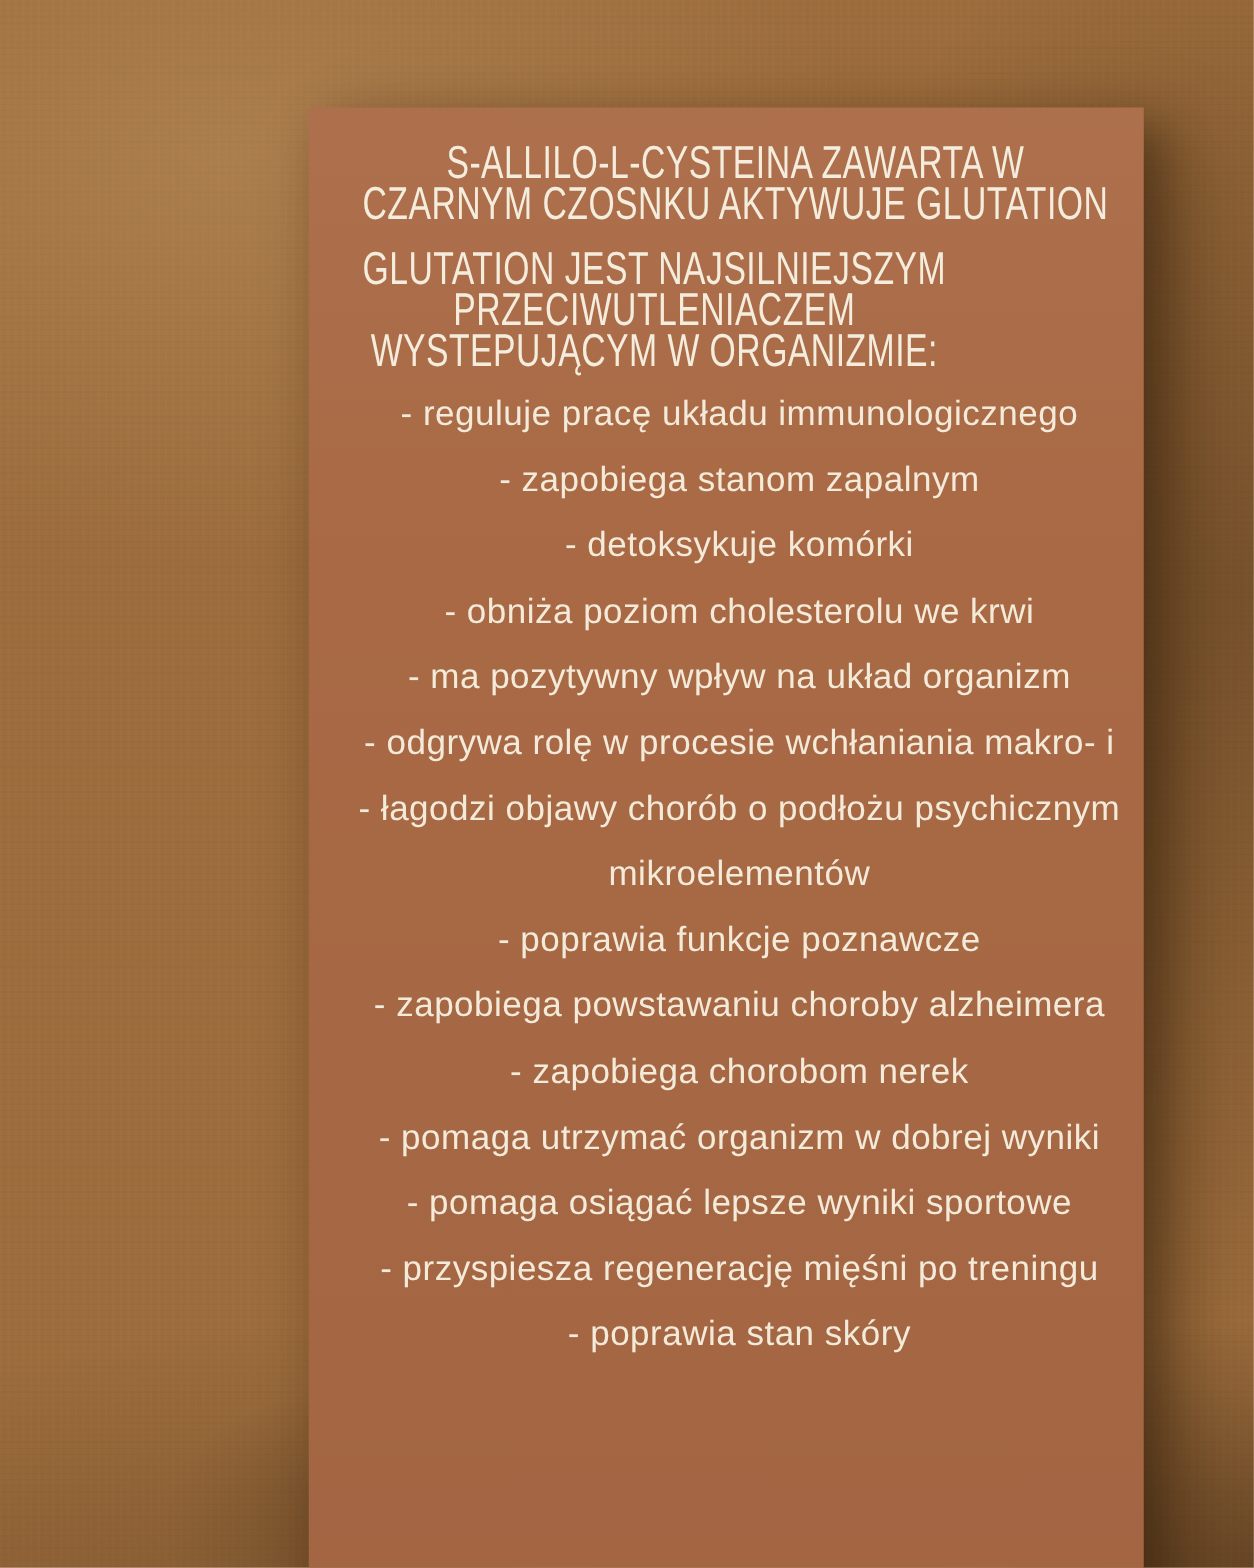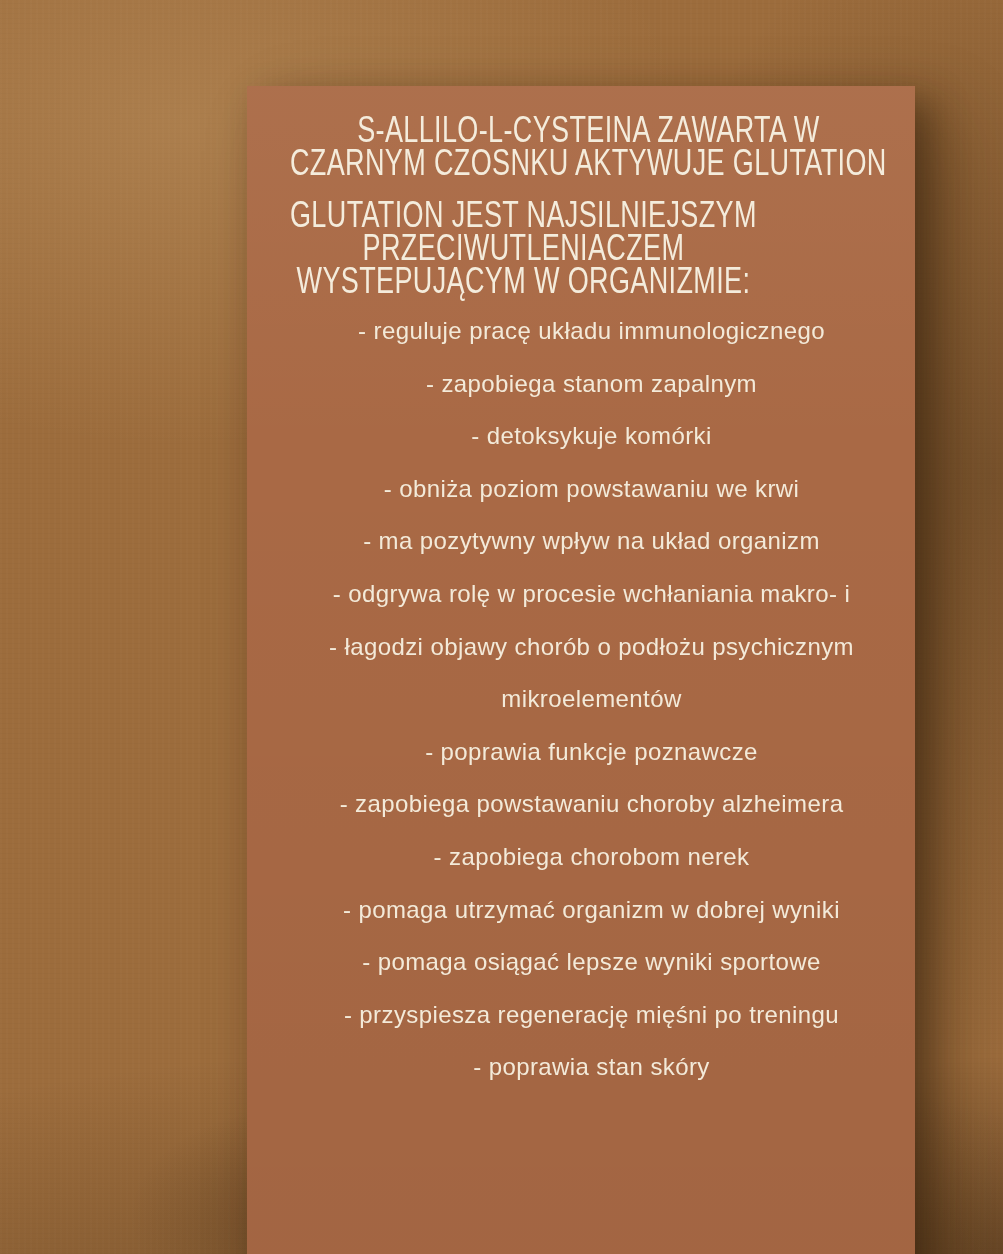--- a/index.html
+++ b/index.html
@@ -58,21 +58,21 @@
   .subheadline{ top: 189px; }
   .headline { top: 105px; }
   
   .headline   { top: 27px; }
   .subheadline{ top: 112px; }
   .benefits {
     position: absolute;
     left: 32px;
     top: 219px;
     width: 625px;
-    font-size: 24px;
+    font-size: 28px;
     line-height: 52.6px;
     letter-spacing: 0.4px;
     font-weight: 400;
     color: #f3ead9;
     white-space: nowrap;
   }
   .benefit-line {
     height: 52.6px;
   }
 </style>
@@ -90,21 +90,21 @@
     <div class="subheadline">
       <div>GLUTATION JEST NAJSILNIEJSZYM</div>
       <div>PRZECIWUTLENIACZEM</div>
       <div>WYSTEPUJĄCYM W ORGANIZMIE:</div>
     </div>
 
     <div class="benefits">
       <div class="benefit-line">- reguluje pracę układu immunologicznego</div>
       <div class="benefit-line">- zapobiega stanom zapalnym</div>
       <div class="benefit-line">- detoksykuje komórki</div>
-      <div class="benefit-line">- obniża poziom powstawaniu we krwi</div>
+      <div class="benefit-line">- obniża poziom cholesterolu we krwi</div>
       <div class="benefit-line">- ma pozytywny wpływ na układ organizm</div>
       <div class="benefit-line">- odgrywa rolę w procesie wchłaniania makro- i</div>
       <div class="benefit-line">- łagodzi objawy chorób o podłożu psychicznym</div>
       <div class="benefit-line">mikroelementów</div>
       <div class="benefit-line">- poprawia funkcje poznawcze</div>
       <div class="benefit-line">- zapobiega powstawaniu choroby alzheimera</div>
       <div class="benefit-line">- zapobiega chorobom nerek</div>
       <div class="benefit-line">- pomaga utrzymać organizm w dobrej wyniki</div>
       <div class="benefit-line">- pomaga osiągać lepsze wyniki sportowe</div>
       <div class="benefit-line">- przyspiesza regenerację mięśni po treningu</div>

